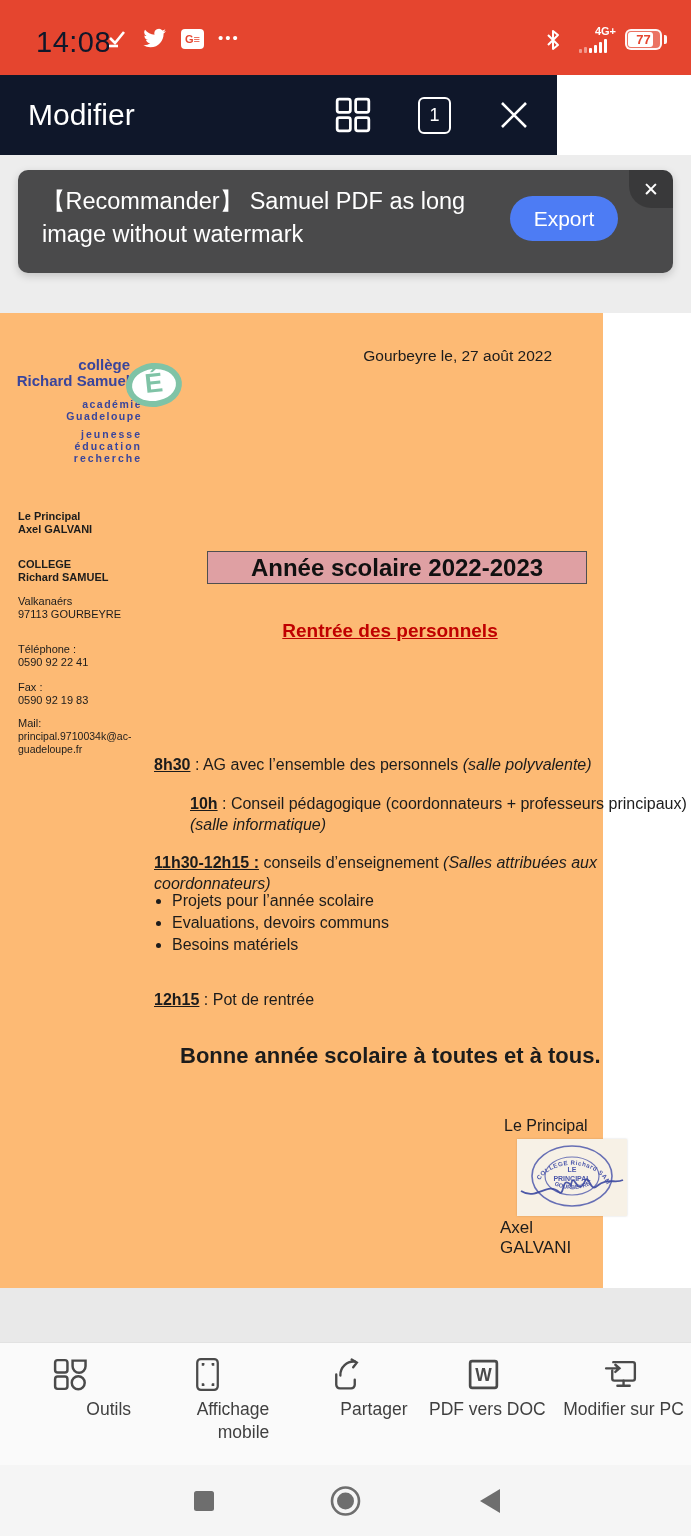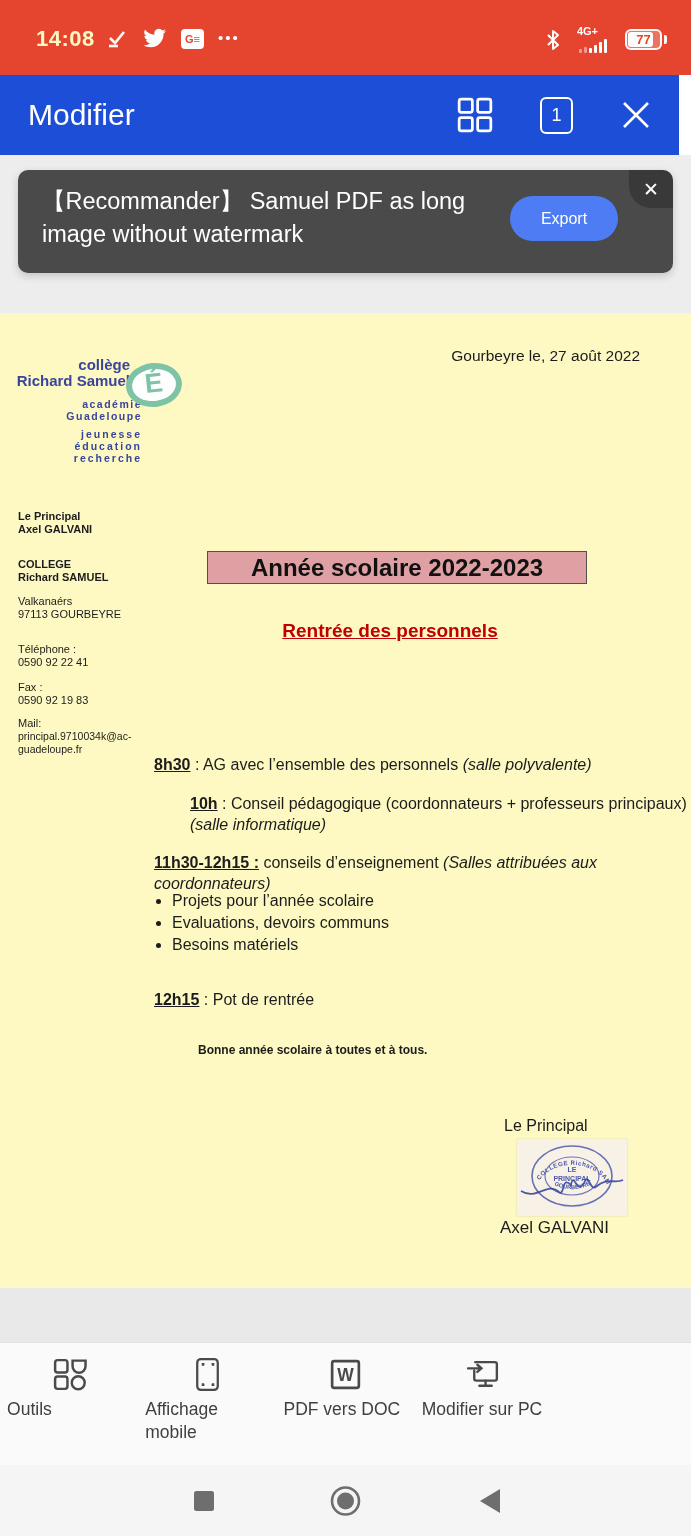--- a/index.html
+++ b/index.html
@@ -4,46 +4,46 @@
 <style>
   * { margin:0; padding:0; box-sizing:border-box; }
   html,body { background:#ddd; }
   .screen {
     position:relative; width:691px; height:1536px; overflow:hidden;
     background:#fff; font-family:"Liberation Sans", sans-serif;
     margin:0 auto;
   }
   
   .statusbar { position:absolute; top:0; left:0; width:691px; height:75px; background:#e5452f; }
-  .sb-time { position:absolute; left:36px; top:26px; color:#fef9c3; font-size:22px; font-weight:bold; letter-spacing:.5px; }
+  .sb-time { position:absolute; left:36px; top:26px; color:#0f172a; font-size:29px; font-weight:normal; letter-spacing:.5px; }
   .sb-left-icons { position:absolute; left:106px; top:28px; display:flex; align-items:center; gap:14px; }
   .sb-right { position:absolute; right:24px; top:26px; display:flex; align-items:center; gap:9px; }
   .sb-dots { color:#fff; font-size:15px; letter-spacing:2px; margin-top:-3px; }
   .gnews { width:23px; height:20px; background:#fff; border-radius:4px; color:#e5452f; font-size:11px; font-weight:bold; display:flex; align-items:center; justify-content:center; }
   .sig-wrap { display:flex; flex-direction:column; align-items:center; width:46px; }
-  .sig-4g { color:#fff; font-size:11px; font-weight:bold; line-height:11px; align-self:flex-end; margin-right:18px; }
+  .sig-4g { color:#fff; font-size:11px; font-weight:bold; line-height:11px; align-self:flex-end; margin-right:0; }
   .sig-bars { display:flex; align-items:flex-end; gap:2px; margin-top:2px; }
   .sig-bars i { display:block; width:3px; background:#fff; border-radius:1px; }
   .sig-bars .dim { opacity:.45; }
   .battery { position:relative; width:37px; height:21px; border:2px solid rgba(255,255,255,.95); border-radius:6px; background:rgba(255,255,255,.25); overflow:hidden; }
   .battery .fill { position:absolute; left:1px; top:1px; bottom:1px; width:77%; background:#fff; border-radius:3px; }
   .battery .num { position:absolute; inset:0; display:flex; align-items:center; justify-content:center; font-size:13px; font-weight:bold; color:#e5452f; z-index:2; }
   .bat-nub { width:3px; height:9px; background:rgba(255,255,255,.95); border-radius:0 2px 2px 0; margin-left:-7px; }
-  .appheader { position:absolute; top:75px; left:0; width:679px; height:80px; background:#1d4ed8; }
+  .appheader { position:absolute; top:75px; left:0; width:557px; height:80px; background:#0f172a; }
   .ah-title { position:absolute; left:28px; top:50%; transform:translateY(-50%); color:#fff; font-size:30px; }
   .ah-icons { position:absolute; right:26px; top:0; height:80px; display:flex; align-items:center; gap:46px; }
   .pagebox { width:33px; height:37px; border:2.5px solid #fff; border-radius:6px; color:#fff; font-size:18px; display:flex; align-items:center; justify-content:center; }
   
   .contentbg { position:absolute; top:155px; left:0; width:691px; height:158px; background:#ededed; }
   .banner { position:absolute; left:18px; top:170px; width:655px; height:103px; background:#4a4a4b; border-radius:10px; box-shadow:0 3px 8px rgba(0,0,0,.18); }
   .banner-text { position:absolute; left:24px; top:15px; width:470px; color:#fff; font-size:23.5px; line-height:33px; }
-  .export-btn { position:absolute; left:492px; top:26px; width:108px; height:45px; background:#4d7cf4; border:none; border-radius:22.5px; color:#fff; font-size:16px; font-family:inherit; }
+  .export-btn { position:absolute; left:492px; top:26px; width:108px; height:45px; background:#4d7cf4; border:none; border-radius:22.5px; color:#fff; font-size:21px; font-family:inherit; }
   .banner-close { position:absolute; right:0; top:0; width:44px; height:38px; border-radius:0 10px 0 22px; background:rgba(0,0,0,.22); color:#fff; font-size:19px; display:flex; align-items:center; justify-content:center; }
   
-  .doc { position:absolute; top:313px; left:0; width:691px; height:975px; background:#fef9c3; color:#1c1c1c; }
+  .doc { position:absolute; top:313px; left:0; width:603px; height:975px; background:#fdba74; color:#1c1c1c; }
   .doc-date { position:absolute; top:34px; right:51px; font-size:15.5px; }
   
   .logo { position:absolute; left:14px; top:44px; width:170px; }
   .logo-name { text-align:right; padding-right:54px; color:#39459c; font-weight:bold; font-size:15px; line-height:16px; }
   .logo-oval { position:absolute; right:2px; top:6px; width:56px; height:44px; border:6px solid #7fc3a6; border-radius:50%; transform:rotate(-6deg); display:flex; align-items:center; justify-content:center; background:#fff; }
   .logo-oval span { color:#7fc3a6; font-size:27px; font-weight:bold; margin-top:-3px; }
   .logo-acad { margin-top:9px; text-align:right; padding-right:42px; color:#39459c; font-weight:bold; font-size:10.5px; line-height:12px; letter-spacing:1.5px; }
   .logo-motto { margin-top:6px; text-align:right; padding-right:42px; color:#39459c; font-weight:bold; font-size:10.5px; line-height:12px; letter-spacing:2px; }
   
   .sender { position:absolute; left:18px; top:197px; font-size:11px; line-height:13px; width:160px; }
@@ -56,30 +56,30 @@
   .subtitle { position:absolute; left:155px; top:307px; width:470px; text-align:center; color:#c00000; font-size:19px; font-weight:bold; text-decoration:underline; }
   .date-heading { position:absolute; left:155px; top:378px; width:470px; text-align:center; font-size:18px; font-weight:bold; text-decoration:underline; }
   
   .bodyline { position:absolute; left:154px; width:515px; font-size:16px; line-height:21px; }
   .bu { font-weight:bold; text-decoration:underline; }
   .it { font-style:italic; }
   .s1 { top:441px; } .s2 { top:480px;margin-left:36px; } .s3 { top:539px; }
   .bullets { position:absolute; left:172px; top:580px; font-size:16px; }
   .bullets li { margin-left:0; margin-bottom:7px; line-height:15px; }
   .s4 { top:676px; }
-  .closing { position:absolute; left:180px; top:730px; font-size:12px; font-weight:bold;margin-left:18px; }
+  .closing { position:absolute; left:180px; top:730px; font-size:22px; font-weight:bold; }
   
   .sig-role { position:absolute; left:504px; top:804px; font-size:16px; }
   .stamp { position:absolute; left:517px; top:826px; width:110px; height:77px; background:#f7f1e6; box-shadow:0 0 2px rgba(0,0,0,.15); }
   .sig-name { position:absolute; left:500px; top:905px; font-size:17px; }
   
   .grayband { position:absolute; top:1288px; left:0; width:691px; height:54px; background:#e9e9e9; }
   .toolbar { position:absolute; top:1342px; left:0; width:691px; height:123px; background:#fafafa; border-top:1px solid #e2e2e2; display:flex; }
   .tb-item { width:138.2px; display:flex; flex-direction:column; align-items:center; padding-top:13px; }
-  .tb-label { margin-top:5px; width:124px; text-align:left; font-size:17.5px; line-height:23px; color:#3f3f3f; }
+  .tb-label { margin-top:5px; width:124px; text-align:right; font-size:17.5px; line-height:23px; color:#3f3f3f; }
   .navbar { position:absolute; top:1465px; left:0; width:691px; height:71px; background:#f5f5f5; }
   .nav-ico { position:absolute; top:50%; transform:translateY(-50%); }
   svg { display:block; }
 </style>
 </head>
 <body>
 
 <div class="screen">
 
   <div class="statusbar">
@@ -262,20 +262,32 @@
               <rect x="8" y="3" width="20" height="30" rx="3.5"></rect>
               <path d="M13 9.5 v-1.5 h1.5 M21.5 8 h1.5 v1.5 M13 26.5 v1.5 h1.5 M21.5 28 h1.5 v-1.5" transform="translate(0.5 0)"></path>
             </g>
           </svg>
       </span>
       <div class="tb-label">Affichage mobile</div>
     </div>
     <div class="tb-item">
       <span>
         <svg width="37" height="37" viewBox="0 0 36 36">
+            <g stroke="#4a4a4a" stroke-width="2.3" fill="none" stroke-linecap="round">
+              <path d="M9 18 v10 a3.5 3.5 0 0 0 3.5 3.5 h11 a3.5 3.5 0 0 0 3.5 -3.5 v-5"></path>
+              <path d="M13 19 a13 13 0 0 1 14.5 -13.5"></path>
+              <path d="M24 3.5 L29 6.5 L25.5 11"></path>
+            </g>
+          </svg>
+      </span>
+      <div class="tb-label">Partager</div>
+    </div>
+    <div class="tb-item">
+      <span>
+        <svg width="37" height="37" viewBox="0 0 36 36">
             <rect x="5" y="5" width="26" height="26" rx="2" stroke="#4a4a4a" stroke-width="2.6" fill="none"></rect>
             <text x="18" y="24.5" font-size="17" font-weight="bold" fill="#4a4a4a" text-anchor="middle" font-family="Liberation Sans, sans-serif">W</text>
           </svg>
       </span>
       <div class="tb-label">PDF vers DOC</div>
     </div>
     <div class="tb-item">
       <span>
         <svg width="37" height="37" viewBox="0 0 36 36">
             <g stroke="#4a4a4a" stroke-width="2.3" fill="none" stroke-linecap="round">

